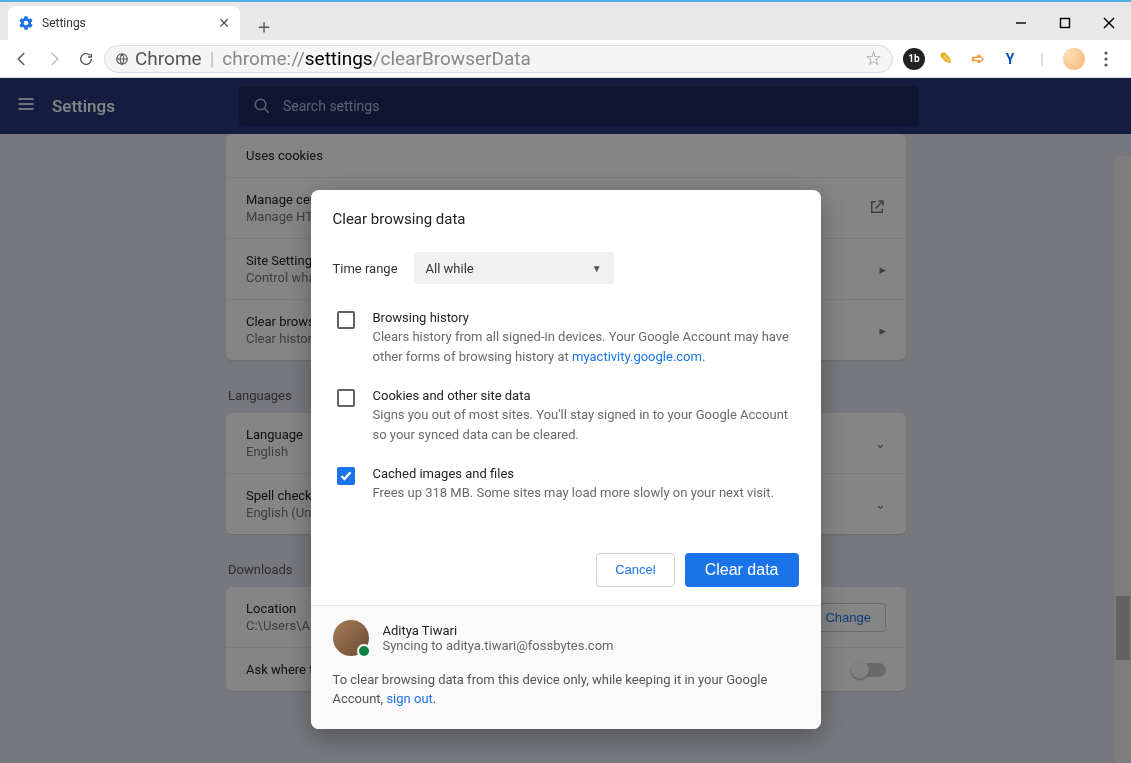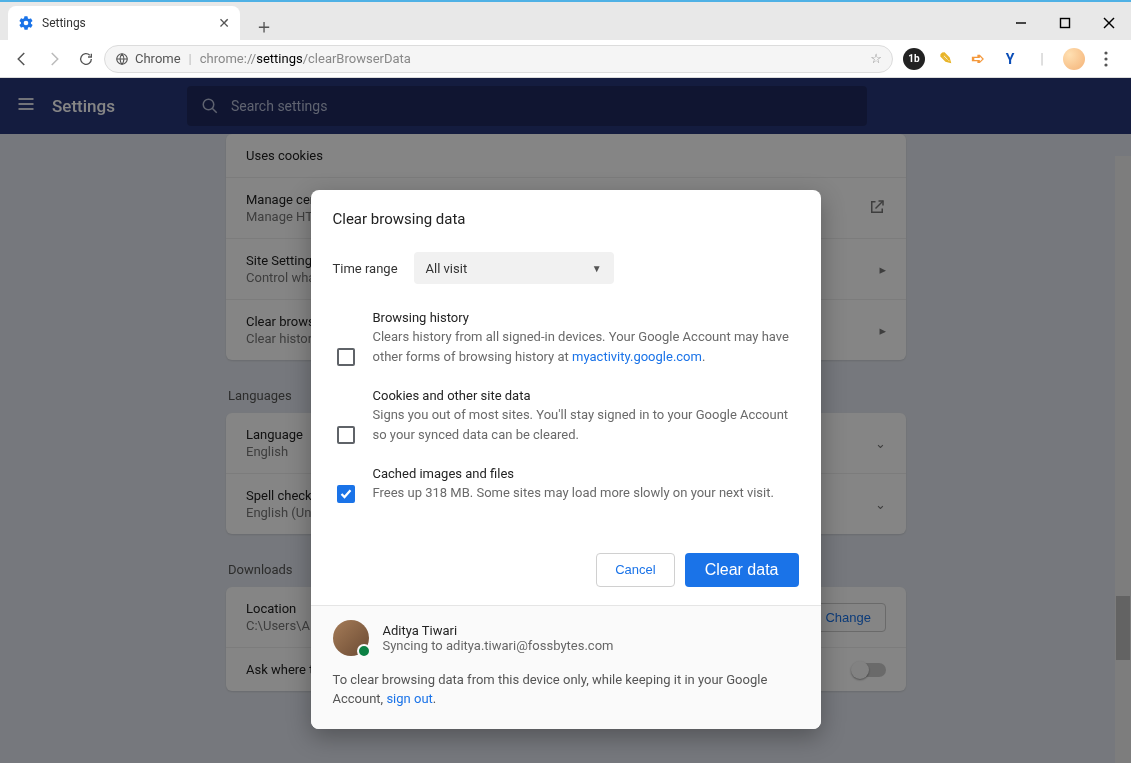--- a/index.html
+++ b/index.html
@@ -95,21 +95,21 @@
 
   .omnibox {
     flex: 1;
     height: 28px;
     border: 1px solid #dcdcdc;
     border-radius: 16px;
     display: flex;
     align-items: center;
     padding: 0 10px;
     gap: 8px;
-    font-size: 13px;
+    font-size: 19px;
     color: #555;
     background: #f5f5f5;
   }
   .omnibox .chrome-badge { color: #555; display: flex; align-items: center; gap: 6px;}
   .omnibox .sep { color: #bbb; }
   .omnibox .path { color: #888; }
   .omnibox .path .bold { color: #000; }
   .omnibox .star { margin-left: auto; color: #888; }
   .omnibox .globe { width: 14px; height: 14px; }
 
@@ -143,21 +143,21 @@
     align-items: center;
     padding: 0 16px;
     color: #fff;
     gap: 16px;
   }
   .hamburger svg { width: 20px; height: 20px; stroke: #fff; stroke-width: 2; }
   .settings-title {
     font-size: 17px; font-weight: 500;
   }
   .settings-search {
-    margin-left: 56px;
+    margin-left: 108px;
     flex: 0 0 680px;
     height: 40px;
     background: rgba(0,0,0,.22);
     border-radius: 4px;
     display: flex;
     align-items: center;
     padding: 12px 14px;
     gap: 12px;
     color: #b6bdd6;
   }
@@ -271,21 +271,21 @@
     align-items: center;
     justify-content: space-between;
     padding: 0 12px;
     font-size: 13px;
     cursor: pointer;
   }
   .time-select .tri { font-size: 10px; color: #555; }
 
   .check-row {
     display: flex;
-    align-items: flex-end;
+    align-items: flex-start;
     gap: 18px;
     padding: 8px 0 14px 4px;
   }
   .checkbox {
     width: 18px; height: 18px; border: 2px solid #5f6368; border-radius: 2px;
     flex-shrink: 0; margin-top: 1px;
     display: flex; align-items: center; justify-content: center;
     cursor: pointer;
   }
   .checkbox.checked {
@@ -555,21 +555,21 @@
     <div class="right-scroll-thumb"></div>
 
     <div class="scrim"></div>
 
     <div class="dialog">
       <div class="dialog-header">Clear browsing data</div>
       <div class="dialog-body">
         <div class="time-row">
           <label>Time range</label>
           <div class="time-select">
-            <span>All visit</span>
+            <span>All while</span>
             <span class="tri">▼</span>
           </div>
         </div>
 
         <div id="dialog-items">
             <div class="check-row">
               <div class="checkbox"></div>
               <div class="check-text">
                 <div class="ct-title">Browsing history</div>
                 <div class="ct-sub">Clears history from all signed-in devices. Your Google Account may have other forms of browsing history at <a href="#">myactivity.google.com</a>.</div>

